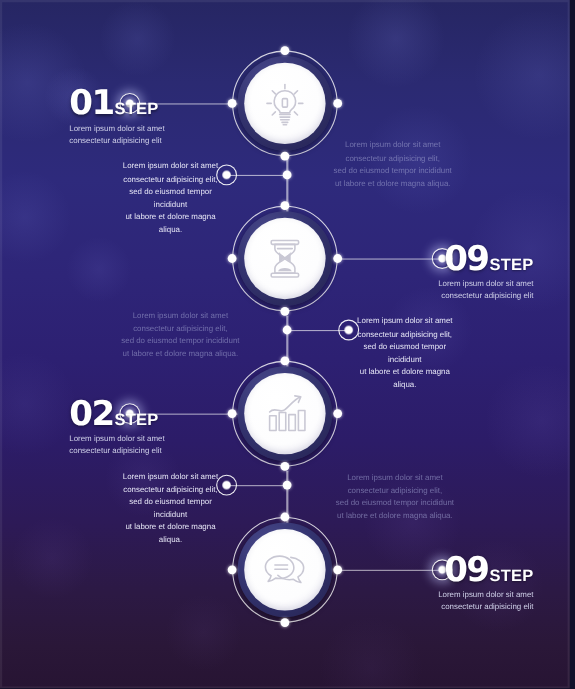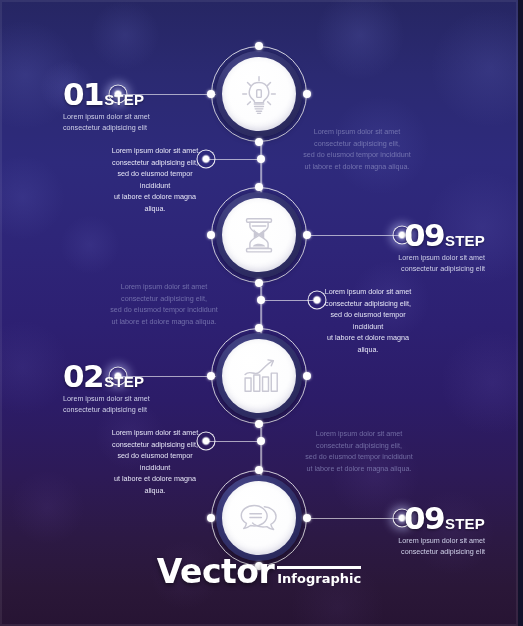--- a/index.html
+++ b/index.html
@@ -342,18 +342,14 @@
 consectetur adipisicing elit,
 sed do eiusmod tempor incididunt
 ut labore et dolore magna aliqua.</div>
   <div class="bullet plain" style="left:206px;top:441px;"></div>
 
   <div class="para dim" style="left:305px;top:428px;width:108px;">Lorem ipsum dolor sit amet
 consectetur adipisicing elit,
 sed do eiusmod tempor incididunt
 ut labore et dolore magna aliqua.</div>
 
-  <div class="footer">
-    <span class="brand">Vector</span>
-    <span class="brandtag">Infographic</span>
-  </div>
 
 </div>
 
 </body></html>

